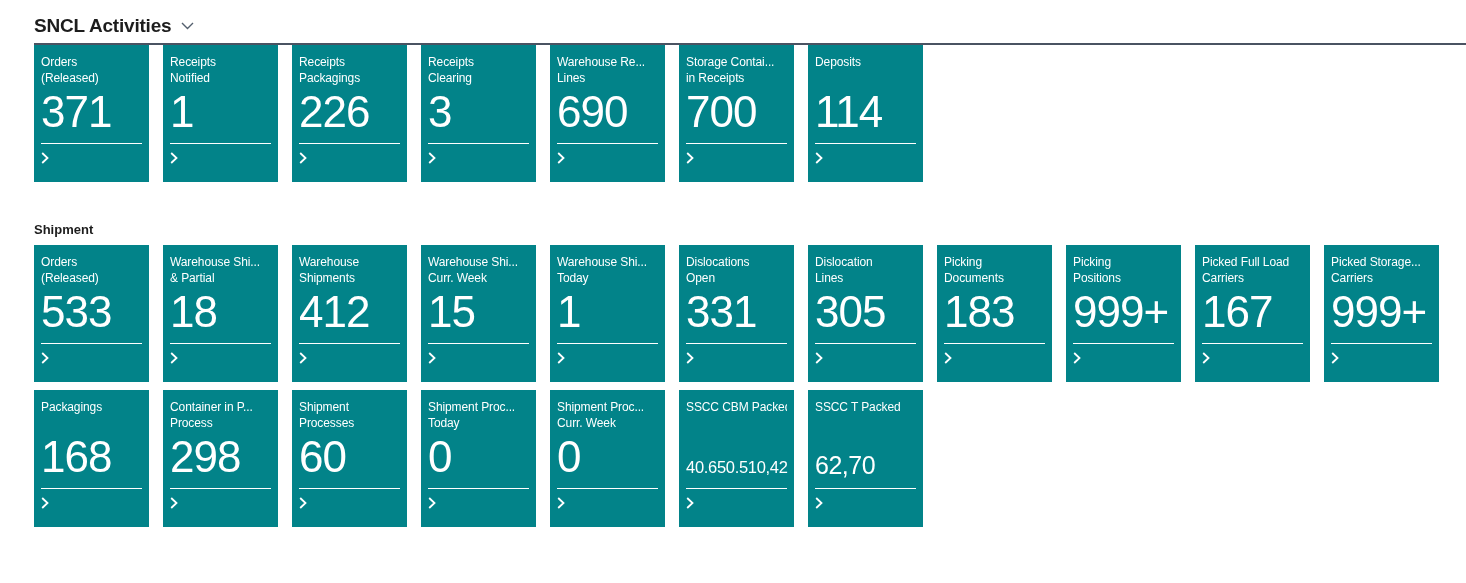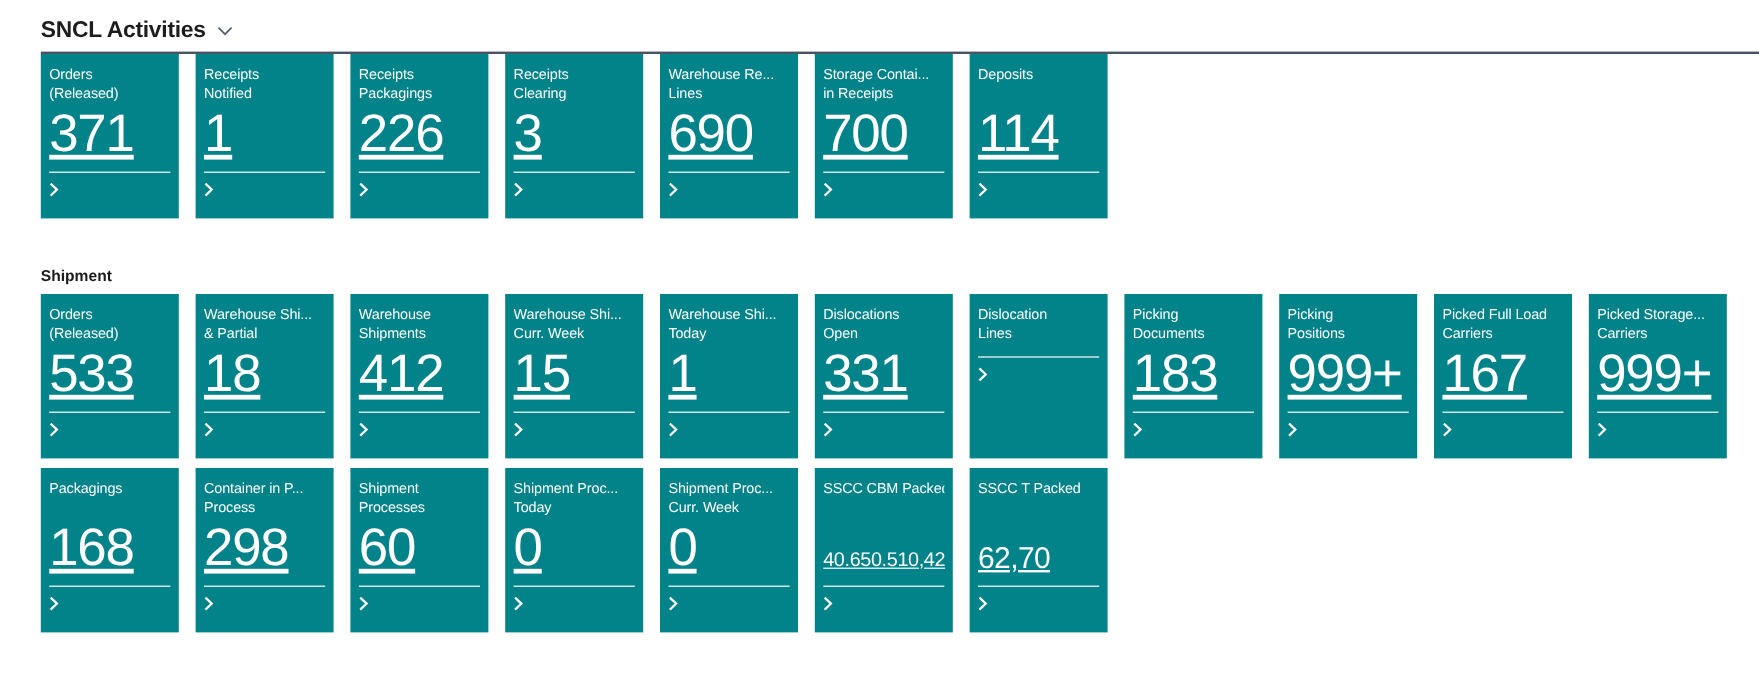--- a/index.html
+++ b/index.html
@@ -85,21 +85,20 @@
     display: flex;
     align-items: flex-end;
     overflow: visible;
   }
   .tile-value span {
     font-size: 44px;
     font-weight: 300;
     line-height: 0.93;
     letter-spacing: -1px;
     white-space: nowrap;
-    text-decoration: underline;
   }
   .tile-value.v-small span {
     font-size: 16.5px;
     font-weight: 400;
     letter-spacing: -0.3px;
     padding-bottom: 3px;
   }
   .tile-value.v-medium span {
     font-size: 25px;
     font-weight: 300;
@@ -317,20 +316,23 @@
     <svg class="tile-chevron" viewBox="0 0 8 12">
       <polyline points="1.2,1 6.5,6 1.2,11" fill="none" stroke="#ffffff" stroke-width="1.8"></polyline>
     </svg>
   </div>
 
   <div class="tile">
     <div class="tile-title">
             <div class="tl">Dislocation</div>
             <div class="tl">Lines</div>
           </div>
+    <div class="tile-value">
+            <span>305</span>
+          </div>
     <div class="tile-line"></div>
     <svg class="tile-chevron" viewBox="0 0 8 12">
       <polyline points="1.2,1 6.5,6 1.2,11" fill="none" stroke="#ffffff" stroke-width="1.8"></polyline>
     </svg>
   </div>
 
   <div class="tile">
     <div class="tile-title">
             <div class="tl">Picking</div>
             <div class="tl">Documents</div>

